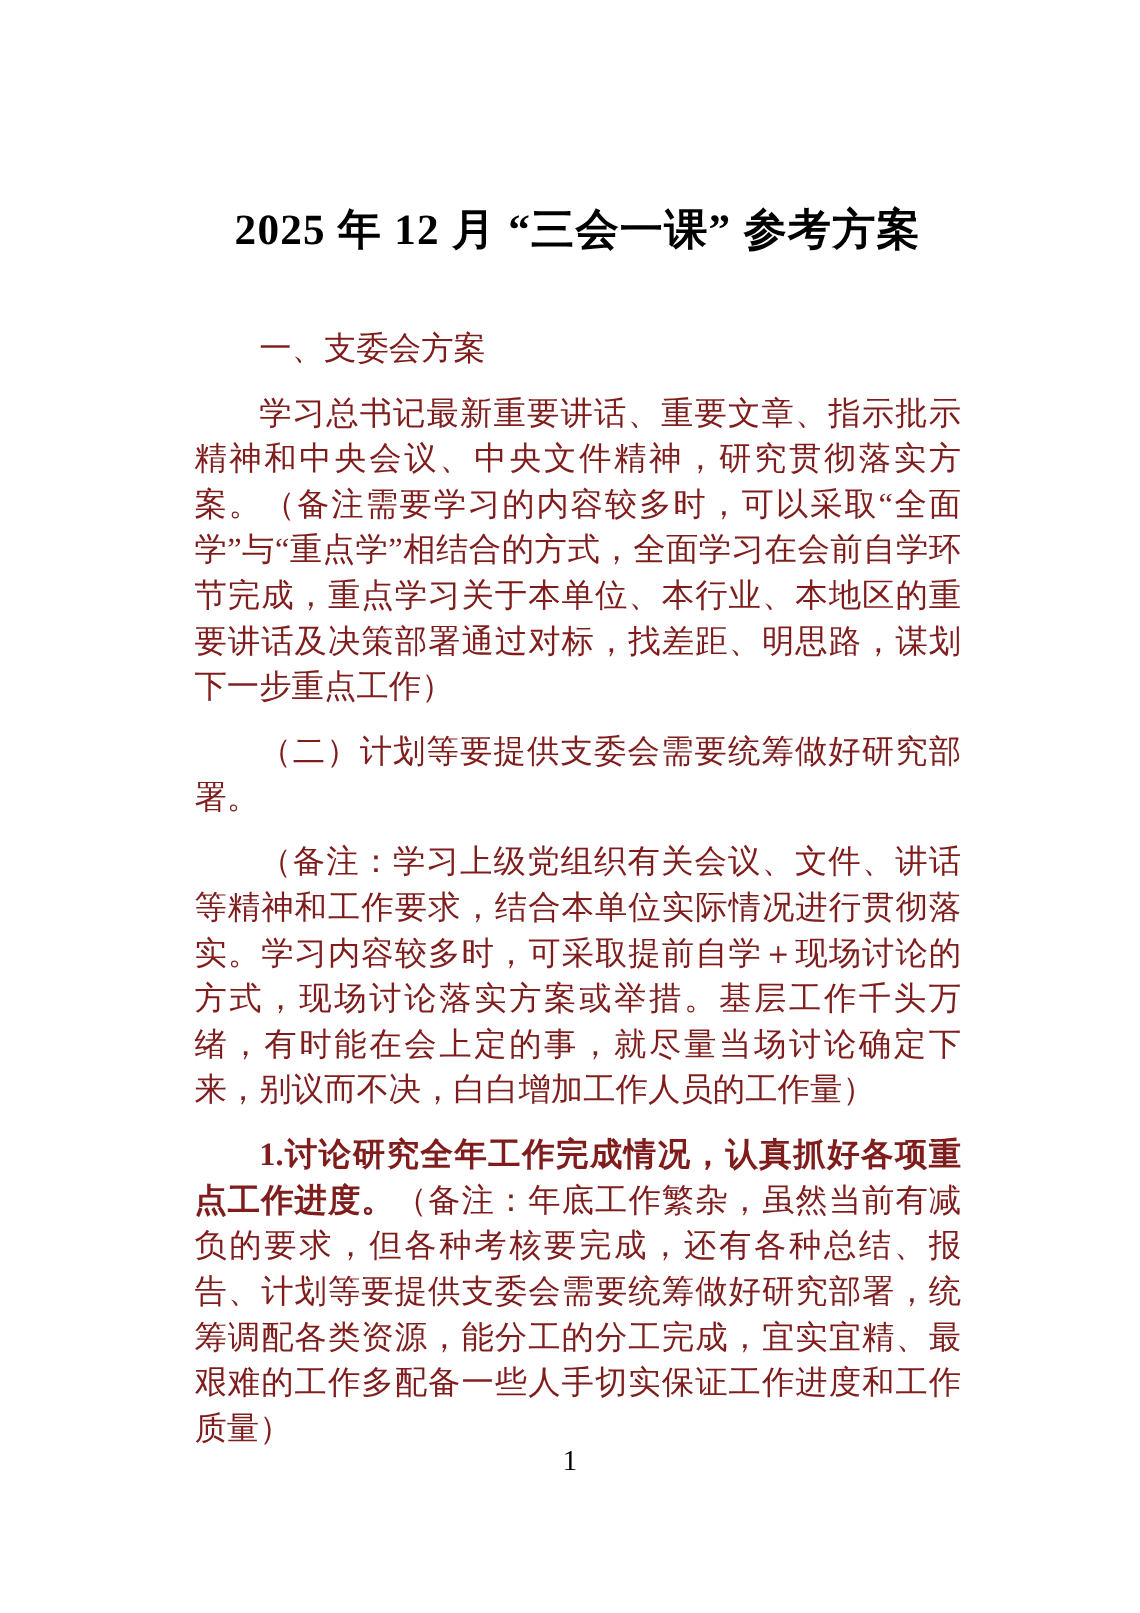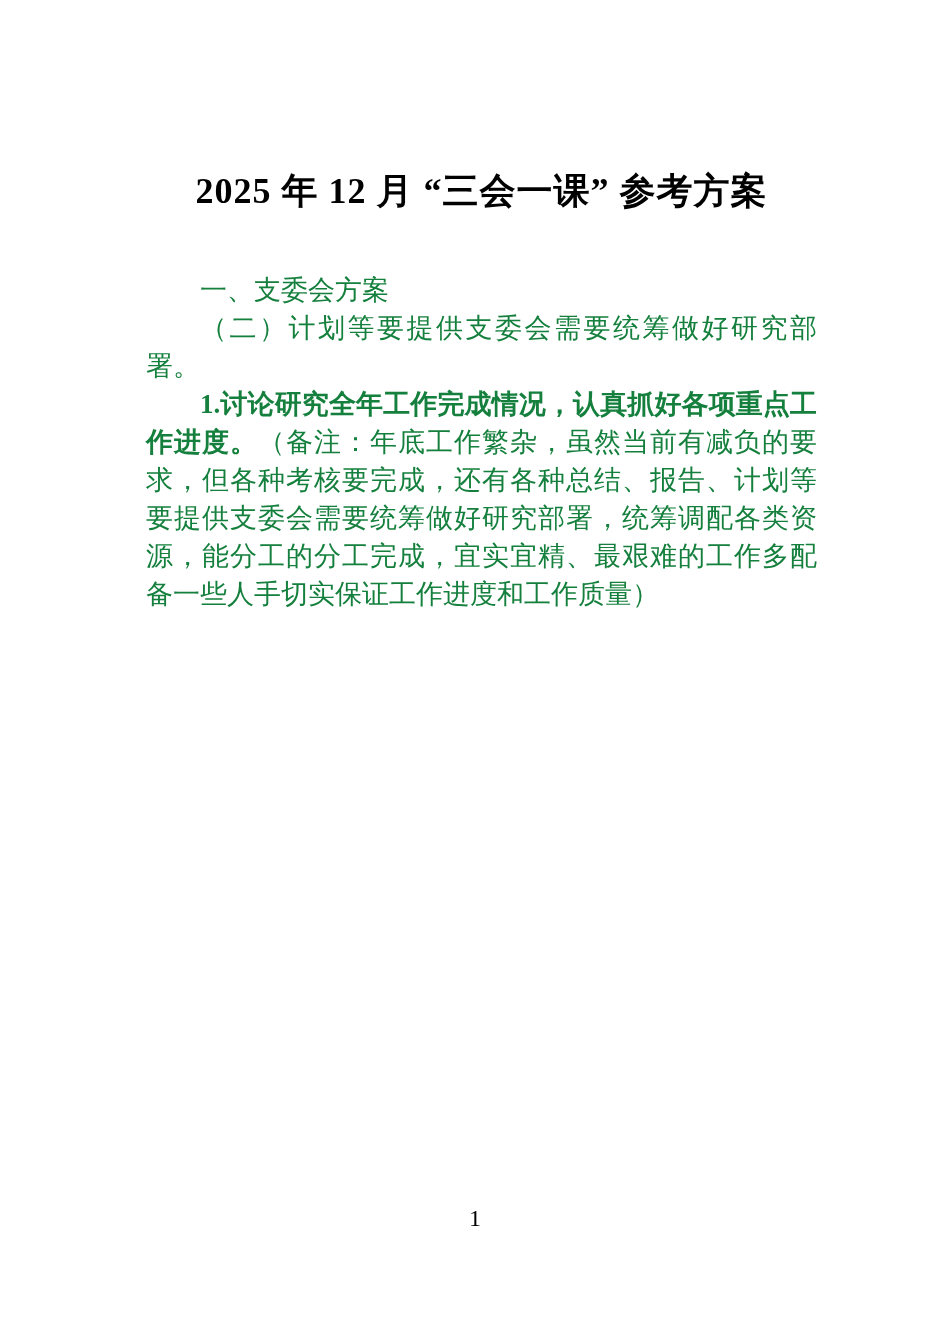--- a/index.html
+++ b/index.html
@@ -25,24 +25,24 @@
     line-height: 1.3;
     text-align: center;
     letter-spacing: 1px;
     color: #000000;
   }
   .doc-body {
     font-size: 27px;
     line-height: 38px;
   }
   .para {
-    margin: 0;
+    margin: 16px;
     text-indent: 2em;
     text-align: justify;
-    color: #15803d;
+    color: #7f1d1d;
     word-break: break-all;
   }
   .bold {
     font-weight: bold;
   }
   .page-number {
     position: absolute;
     left: 0;
     right: 0;
     bottom: 112px;
@@ -52,18 +52,20 @@
   }
 </style>
 </head>
 <body>
 
 <div class="page">
   <h1 class="doc-title">2025 年 12 月 “三会一课” 参考方案</h1>
 
   <div class="doc-body">
       <p class="para"><span>一、支委会方案</span></p>
+      <p class="para"><span>学习总书记最新重要讲话、重要文章、指示批示精神和中央会议、中央文件精神，研究贯彻落实方案。（备注需要学习的内容较多时，可以采取“全面学”与“重点学”相结合的方式，全面学习在会前自学环节完成，重点学习关于本单位、本行业、本地区的重要讲话及决策部署通过对标，找差距、明思路，谋划下一步重点工作）</span></p>
       <p class="para"><span>（二）计划等要提供支委会需要统筹做好研究部署。</span></p>
+      <p class="para"><span>（备注：学习上级党组织有关会议、文件、讲话等精神和工作要求，结合本单位实际情况进行贯彻落实。学习内容较多时，可采取提前自学＋现场讨论的方式，现场讨论落实方案或举措。基层工作千头万绪，有时能在会上定的事，就尽量当场讨论确定下来，别议而不决，白白增加工作人员的工作量）</span></p>
       <p class="para"><span class="bold">1.讨论研究全年工作完成情况，认真抓好各项重点工作进度。</span><span>（备注：年底工作繁杂，虽然当前有减负的要求，但各种考核要完成，还有各种总结、报告、计划等要提供支委会需要统筹做好研究部署，统筹调配各类资源，能分工的分工完成，宜实宜精、最艰难的工作多配备一些人手切实保证工作进度和工作质量）</span></p>
     </div>
 
   <div class="page-number">1</div>
 </div>
 
 </body></html>

